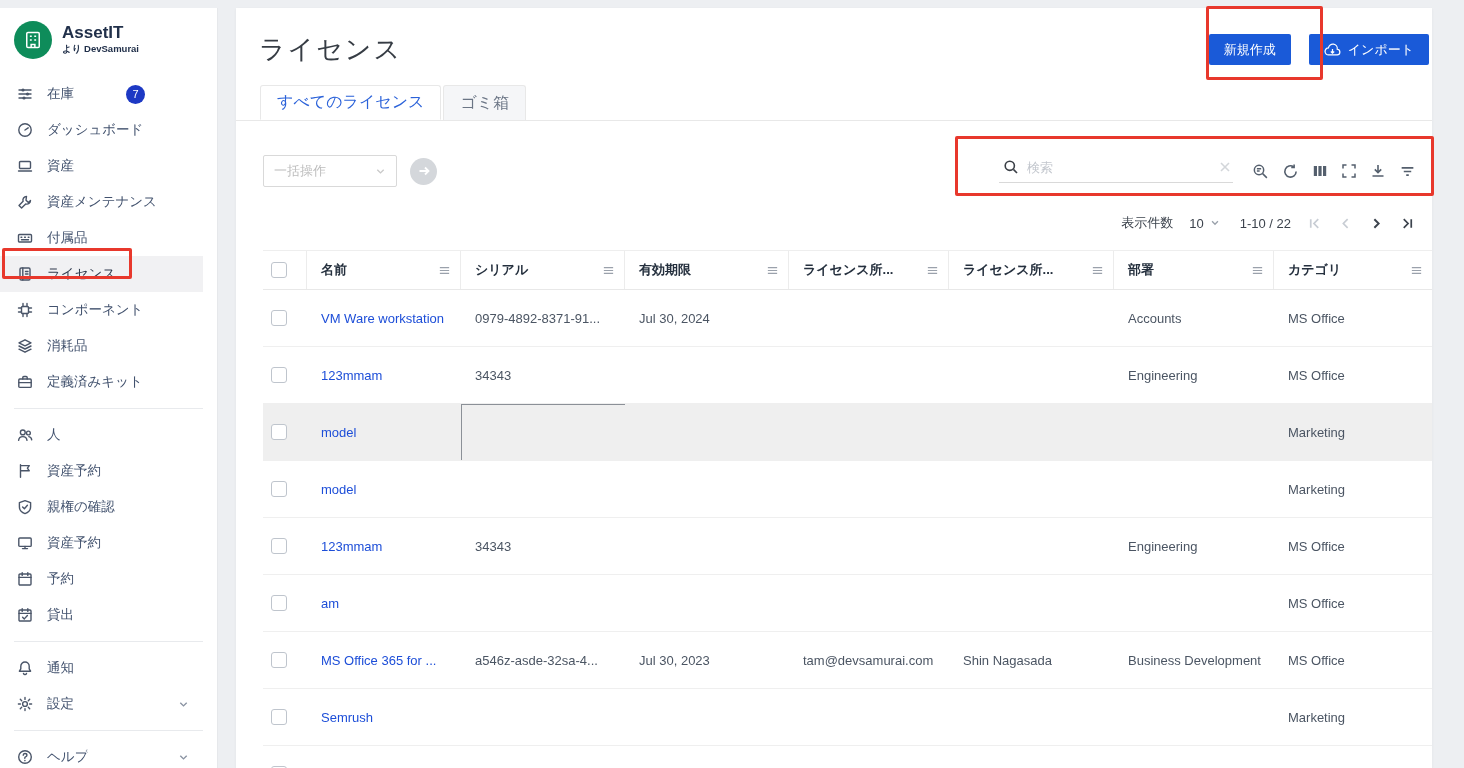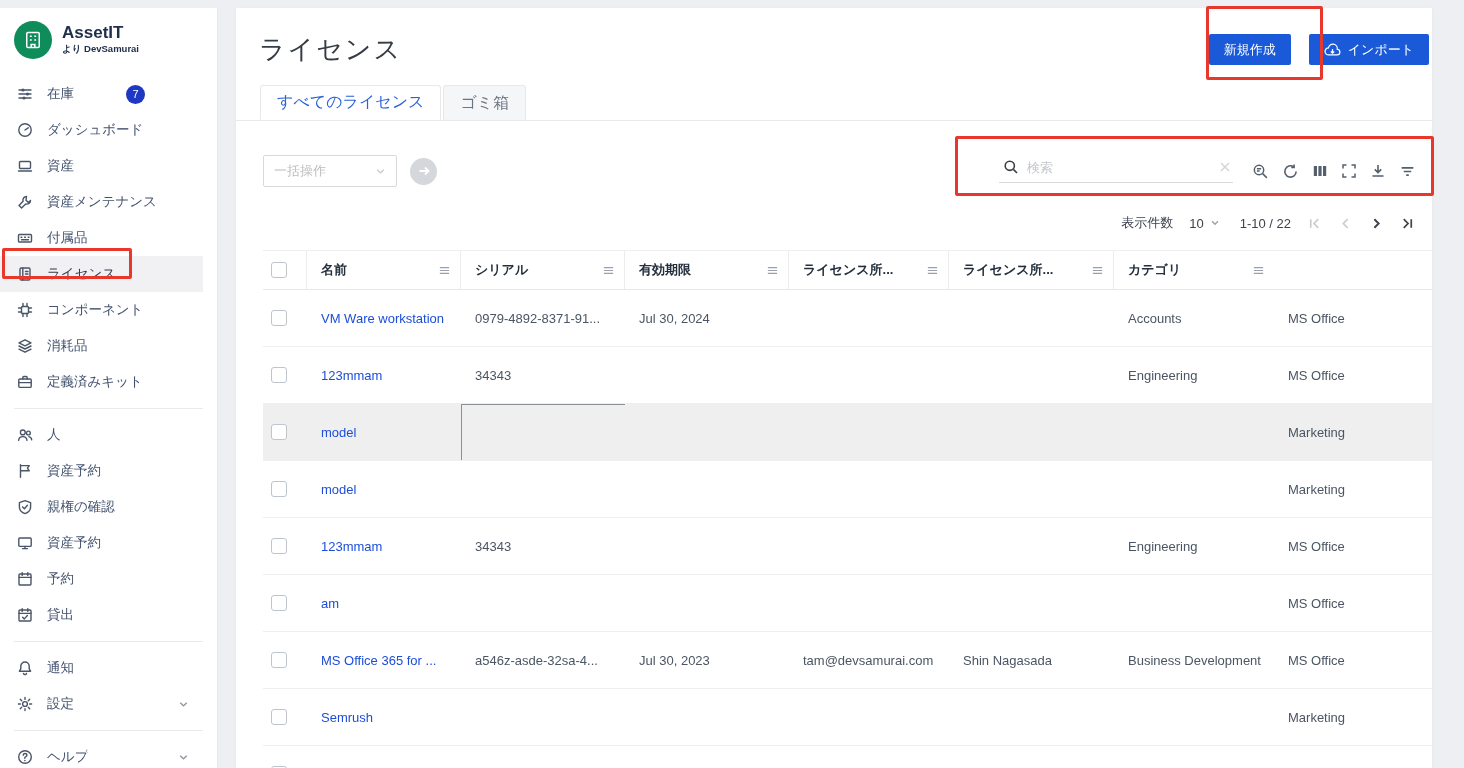--- a/index.html
+++ b/index.html
@@ -452,20 +452,28 @@
         </div>
         <div class="th">
           <span class="th-label">ライセンス所...</span>
           <span class="col-menu">
             <svg width="13" height="13" viewBox="0 0 14 14" fill="none" stroke="#9aa1ab" stroke-width="1.3">
               <path d="M2 4h10M2 7h10M2 10h10"></path>
             </svg>
           </span>
         </div>
         <div class="th">
+          <span class="th-label">部署</span>
+          <span class="col-menu">
+            <svg width="13" height="13" viewBox="0 0 14 14" fill="none" stroke="#9aa1ab" stroke-width="1.3">
+              <path d="M2 4h10M2 7h10M2 10h10"></path>
+            </svg>
+          </span>
+        </div>
+        <div class="th">
           <span class="th-label">カテゴリ</span>
           <span class="col-menu">
             <svg width="13" height="13" viewBox="0 0 14 14" fill="none" stroke="#9aa1ab" stroke-width="1.3">
               <path d="M2 4h10M2 7h10M2 10h10"></path>
             </svg>
           </span>
         </div>
       </div>
     <div id="t-body">
         <div class="tr">

